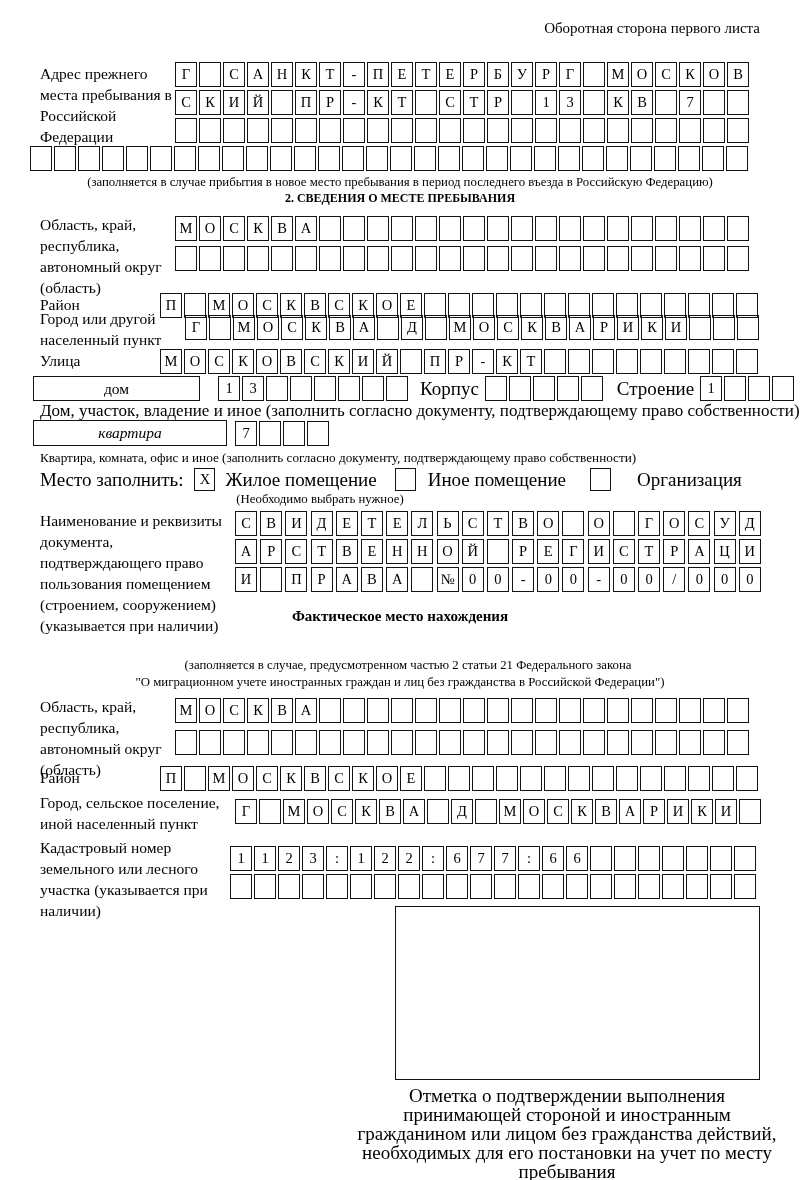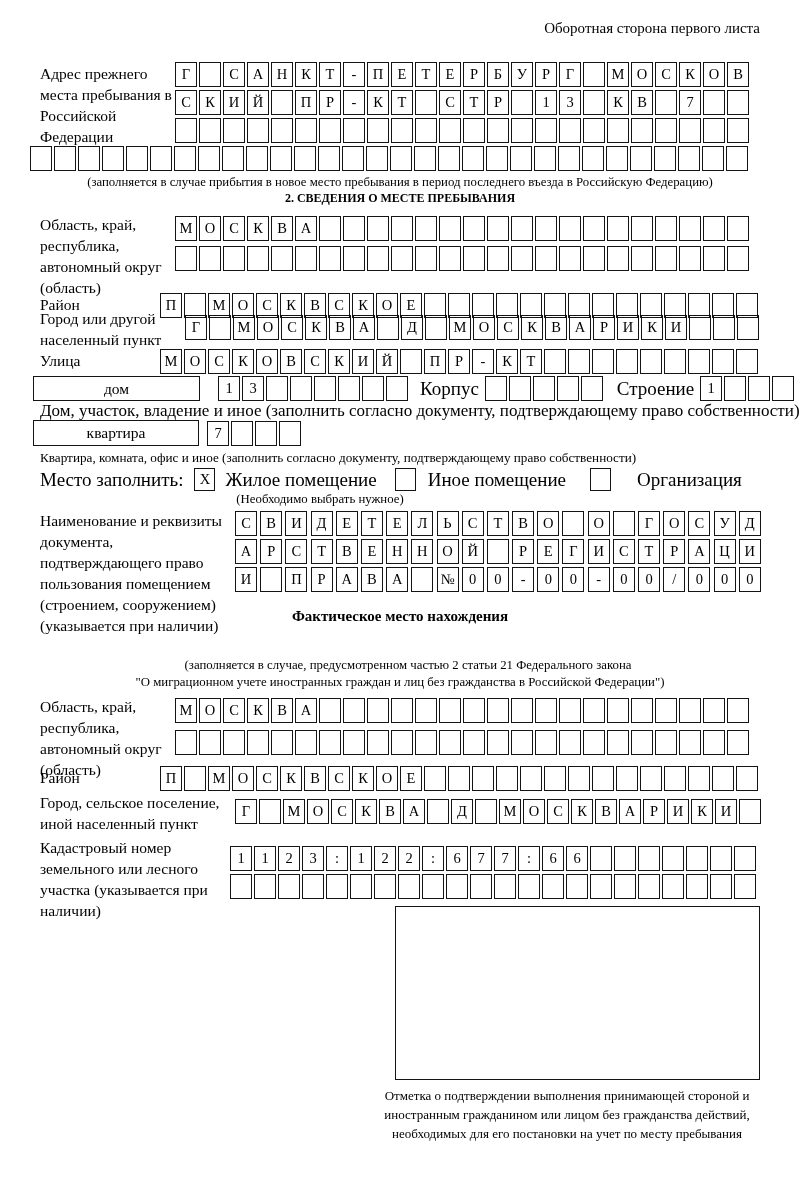--- a/index.html
+++ b/index.html
@@ -315,21 +315,21 @@
   <div style="display:flex;">
       <span class="cell">1</span>
       <span class="cell"></span>
       <span class="cell"></span>
       <span class="cell"></span>
     </div>
 </div>
 <div class="caption" style="left:40px;top:403px;font-size:17px;">Дом, участок, владение и иное (заполнить согласно документу, подтверждающему право собственности)</div>
 
 <div class="hrow" style="left:33px;top:420px;">
-  <div class="fieldbox" style="width:166px;height:26px;margin-right:8px;">квартира</div>
+  <div class="fieldbox" style="width:194px;height:26px;margin-right:8px;font-style:italic;">квартира</div>
   <div style="display:flex;">
       <span class="cell">7</span>
       <span class="cell"></span>
       <span class="cell"></span>
       <span class="cell"></span>
     </div>
 </div>
 <div class="caption" style="left:40px;top:450px;font-size:13.2px;">Квартира, комната, офис и иное (заполнить согласно документу, подтверждающему право собственности)</div>
 
 <div class="hrow" style="left:40px;top:468px;">
@@ -571,13 +571,13 @@
     <span class="cell"></span>
     <span class="cell"></span>
     <span class="cell"></span>
     <span class="cell"></span>
     <span class="cell"></span>
     <span class="cell"></span>
     <span class="cell"></span>
   </div>
 
 <div class="stamp-box"></div>
-<div class="caption" style="left:352px;top:1086px;width:430px;text-align:center;font-size:13px;line-height:19px;">Отметка о подтверждении выполнения принимающей стороной и иностранным гражданином или лицом без гражданства действий, необходимых для его постановки на учет по месту пребывания</div>
+<div class="caption" style="left:352px;top:1086px;width:430px;text-align:center;font-size:19px;line-height:19px;">Отметка о подтверждении выполнения принимающей стороной и иностранным гражданином или лицом без гражданства действий, необходимых для его постановки на учет по месту пребывания</div>
 
 </body></html>

